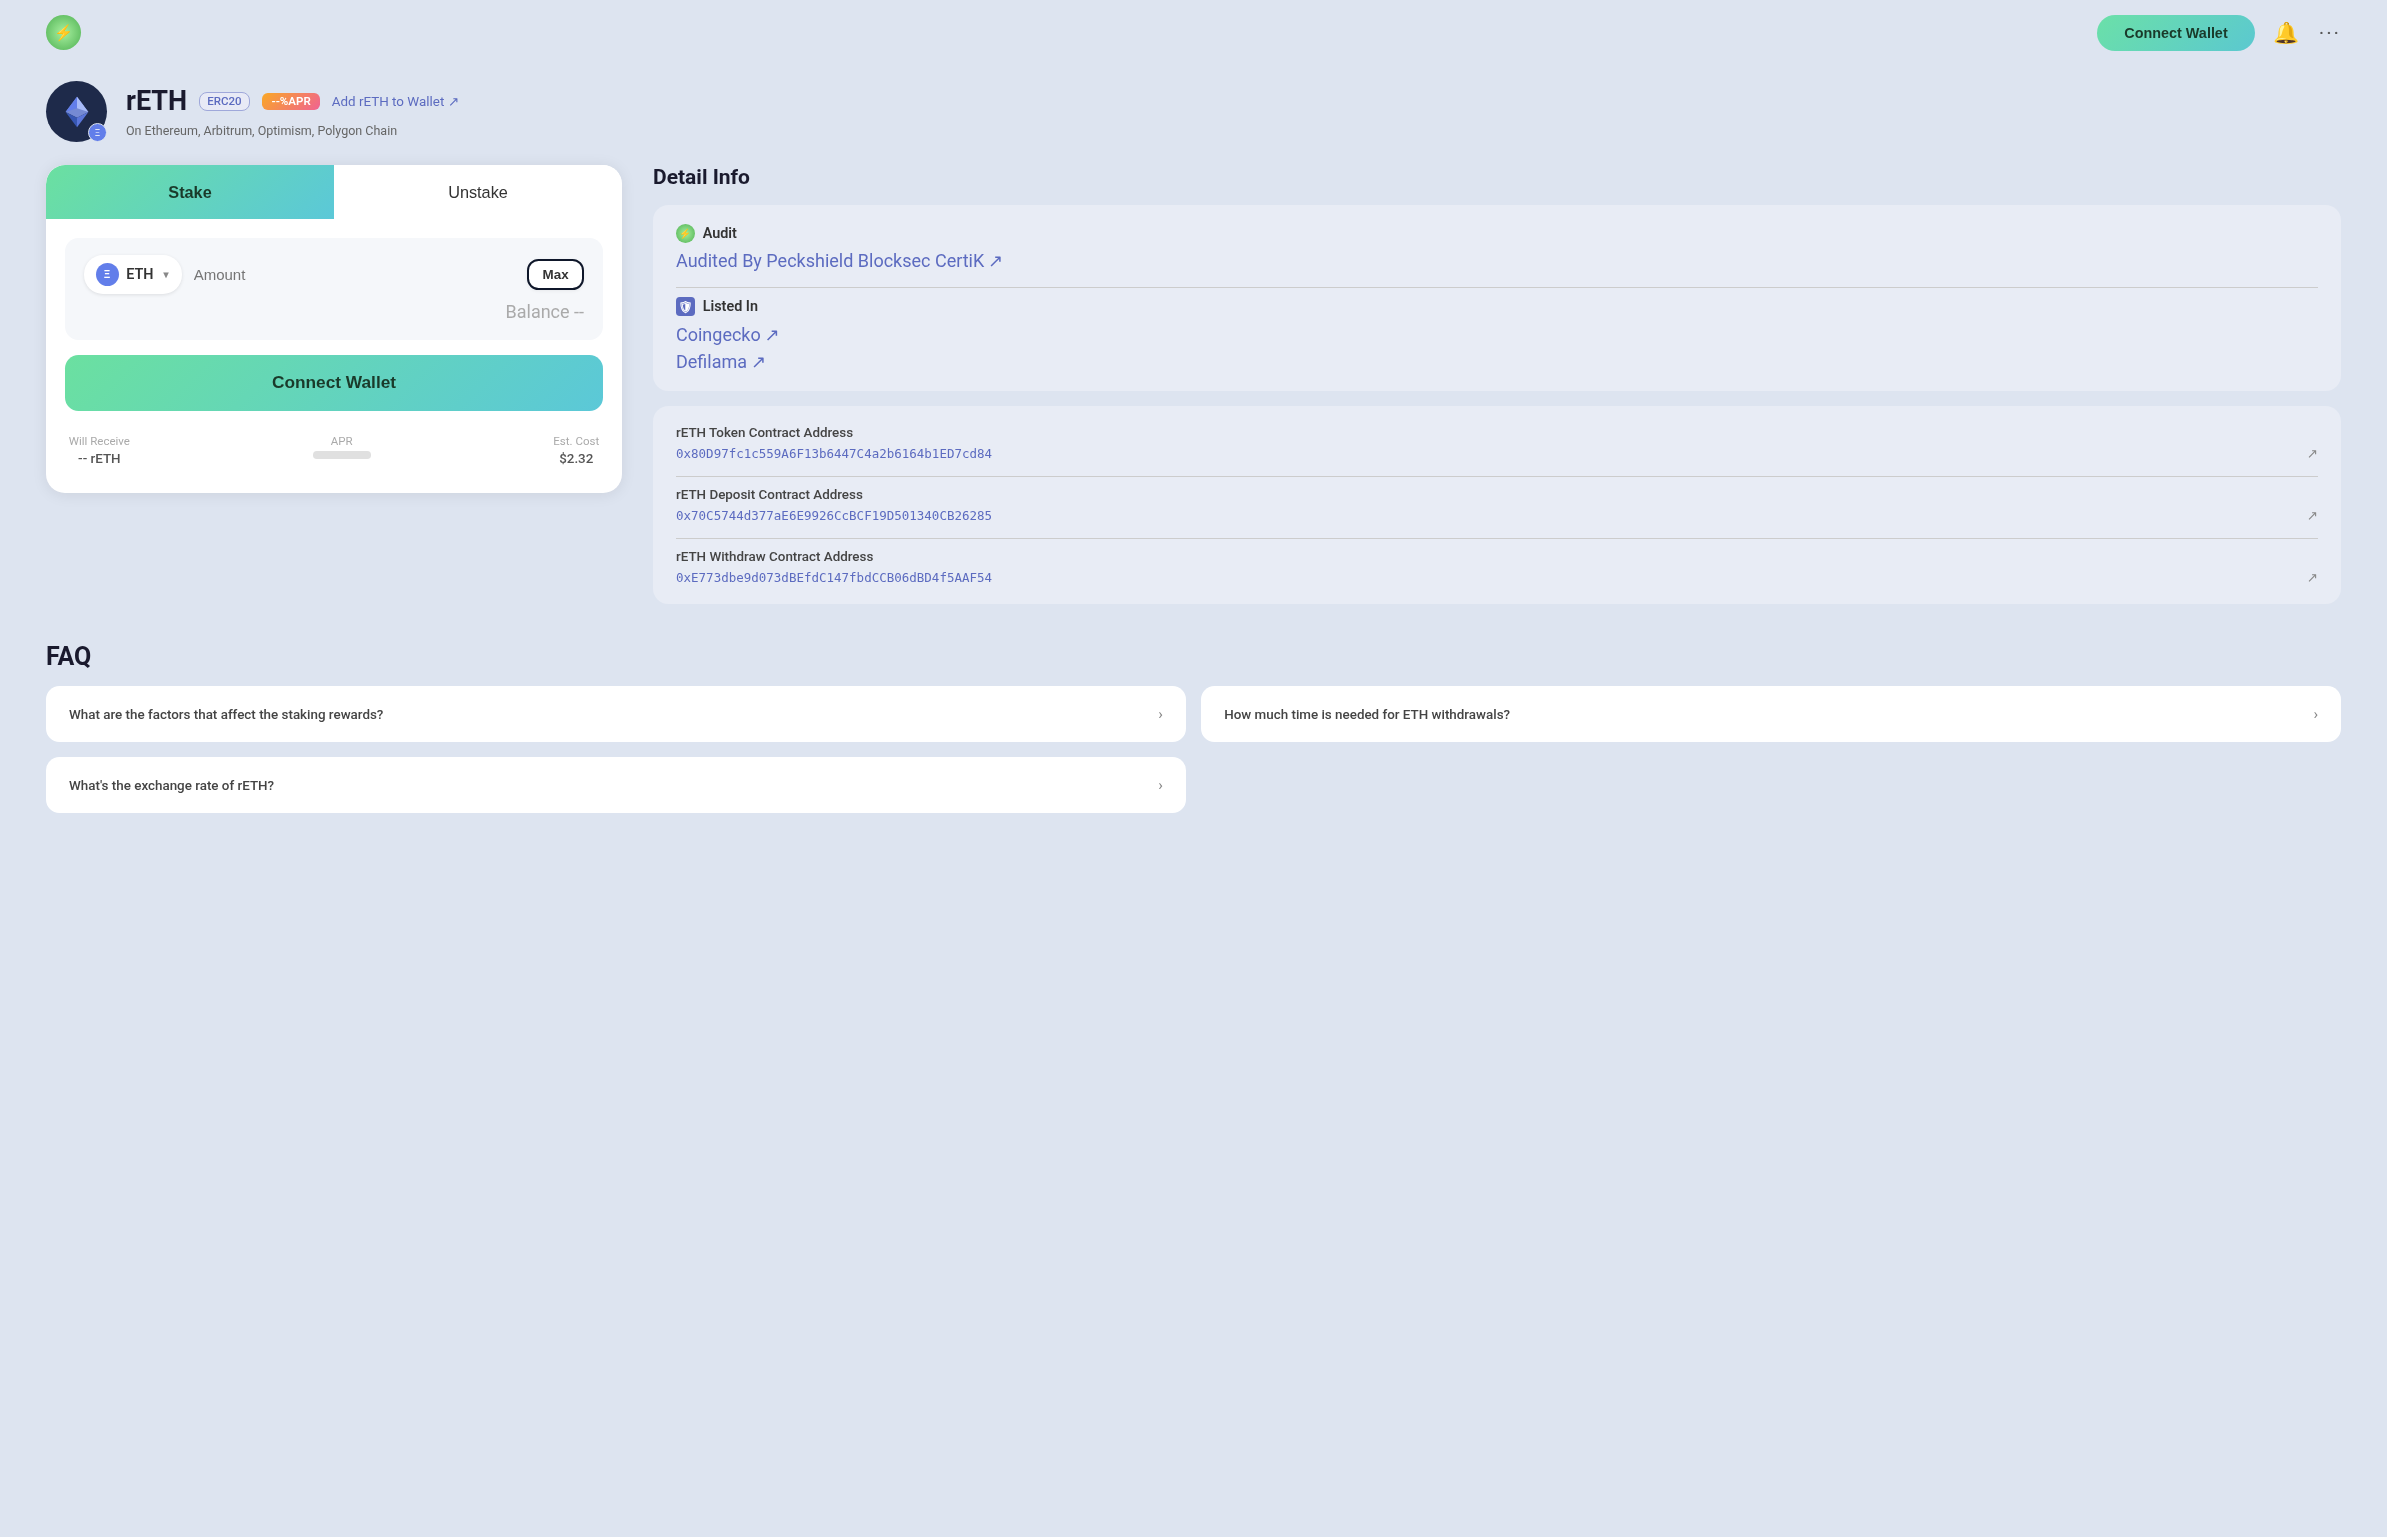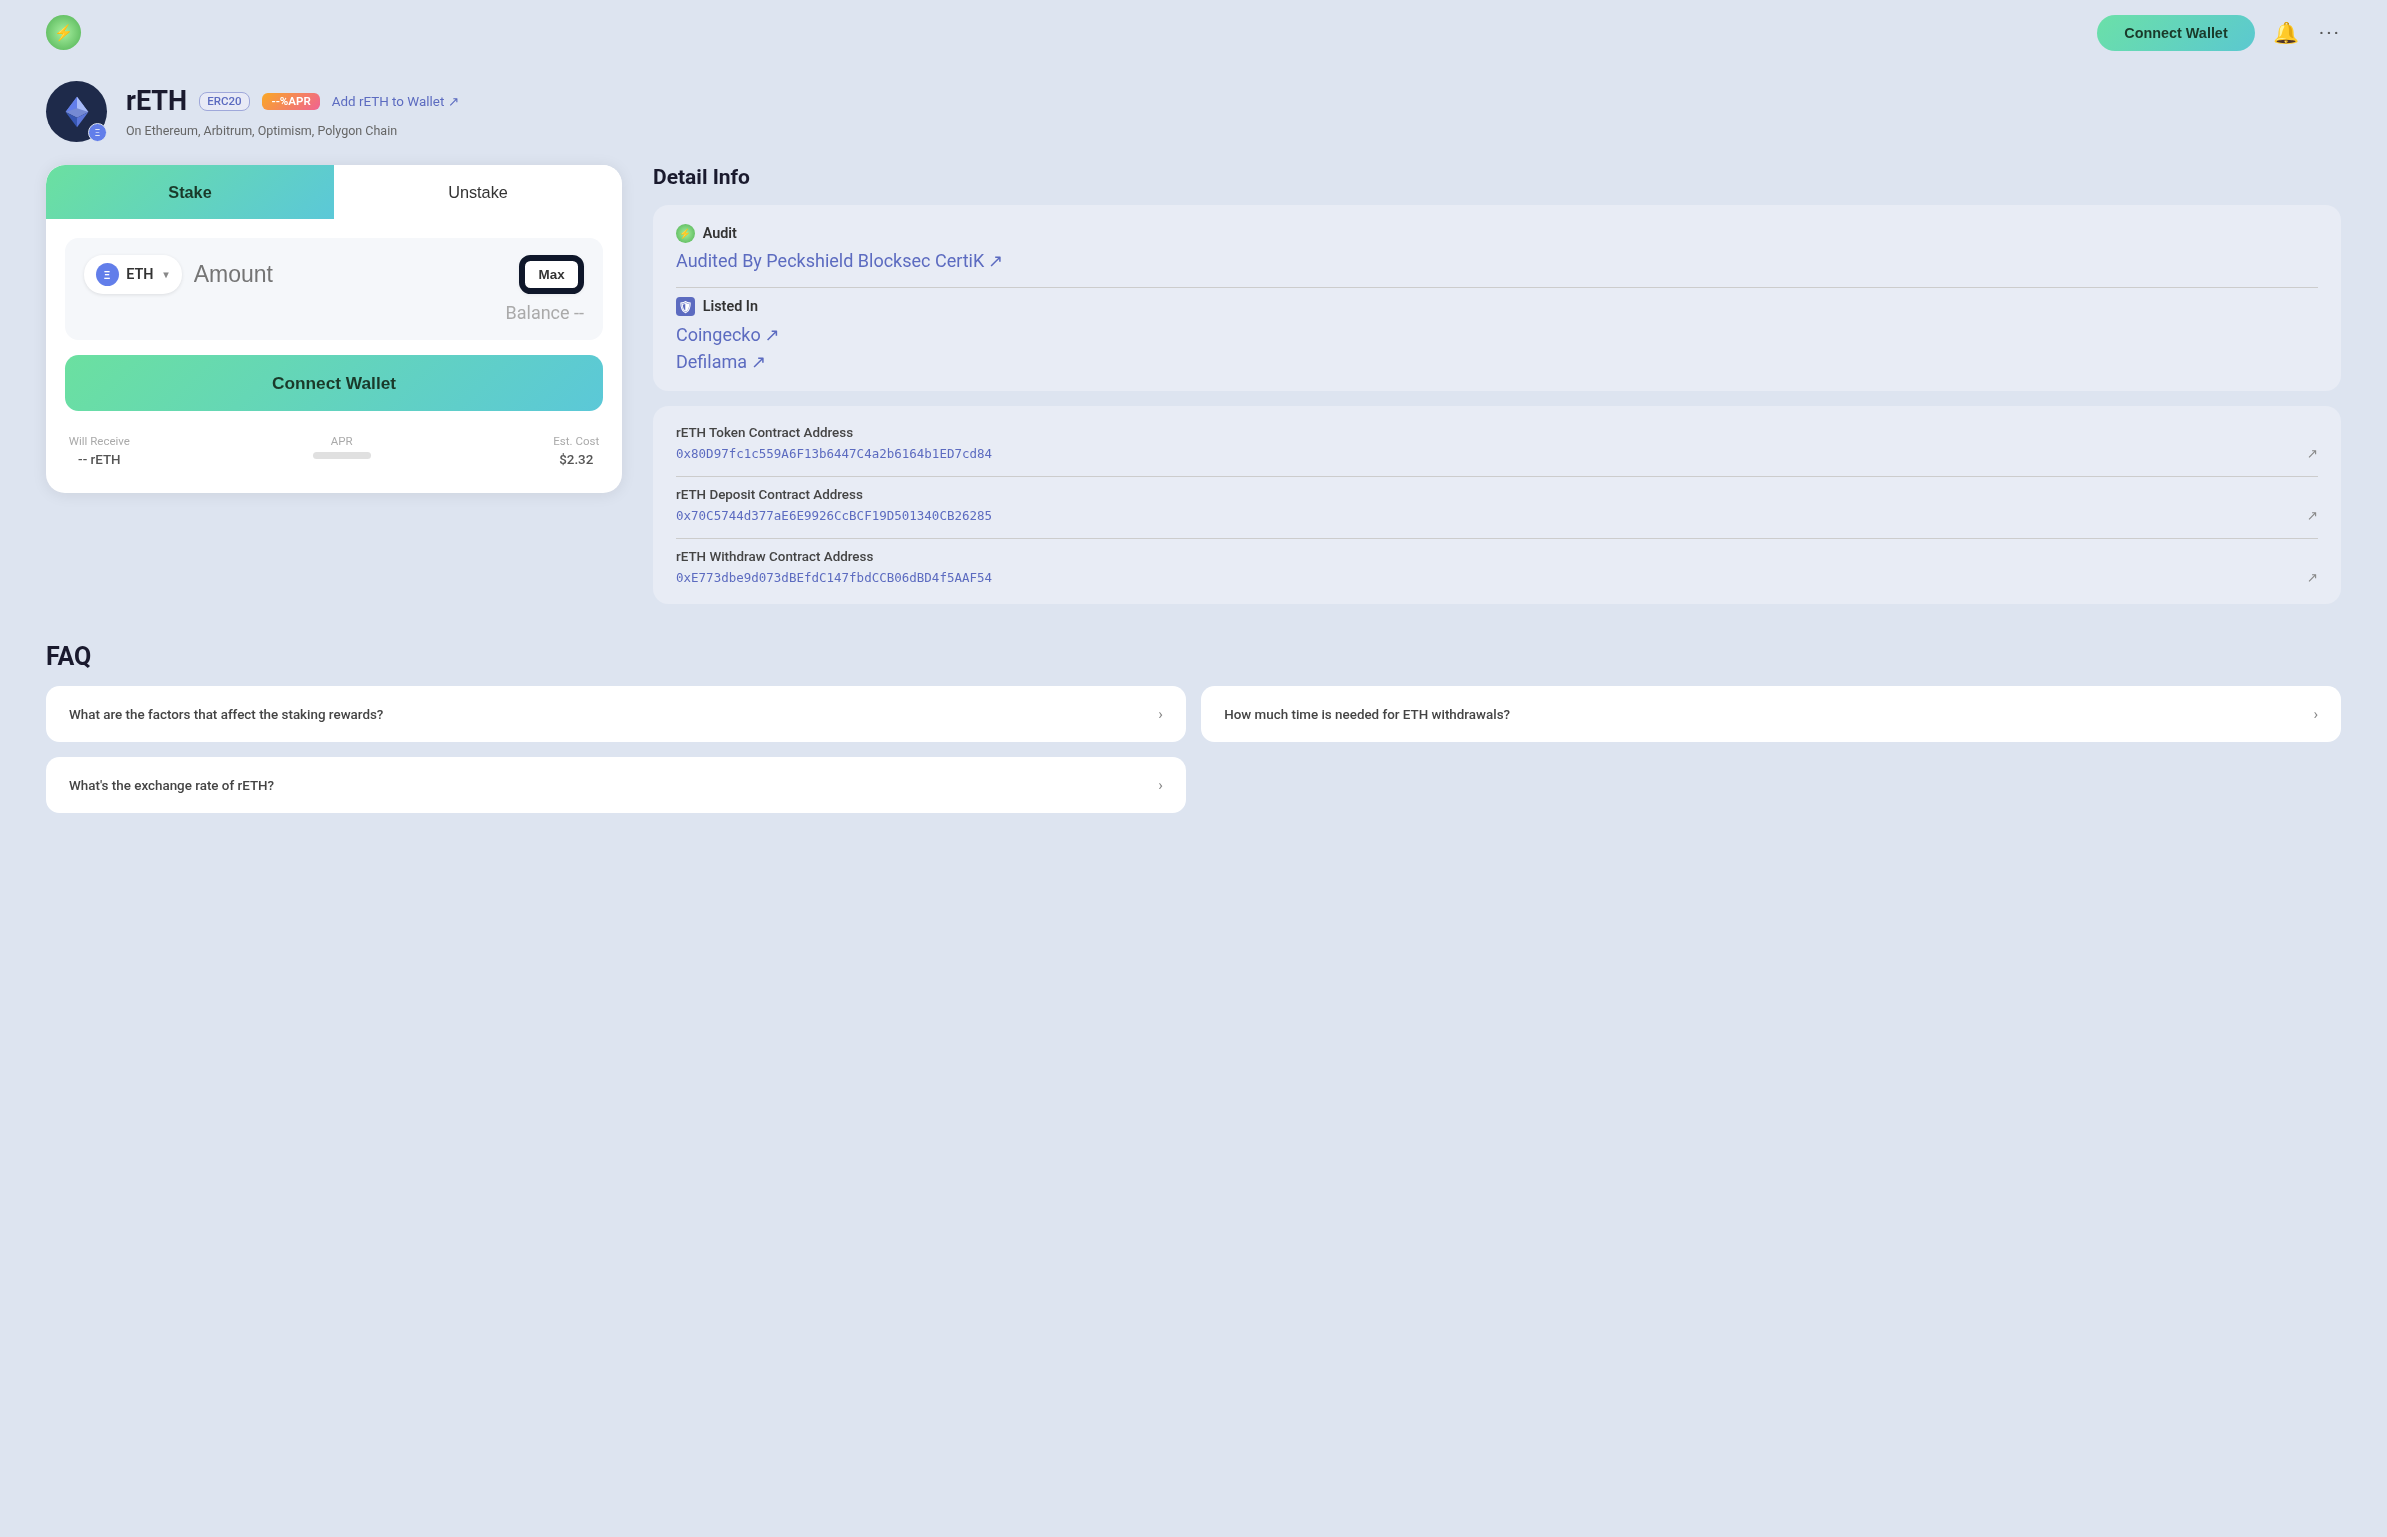--- a/index.html
+++ b/index.html
@@ -234,27 +234,27 @@
       color: #333;
     }
     .chevron-down {
       font-size: 9.6px;
       color: #888;
     }
     .amount-input {
       flex: 1;
       border: none;
       background: transparent;
-      font-size: 23px;
+      font-size: 15px;
       color: #bbb;
       outline: none;
     }
     .max-btn {
       background: white;
-      border: 6px solid #0f172a;
+      border: 2px solid #0f172a;
       border-radius: 11.5px;
       padding: 5.8px 13.4px;
       font-size: 13.4px;
       font-weight: 600;
       color: #333;
       cursor: pointer;
       box-shadow: 0 1px 3.8px rgba(0,0,0,0.06);
     }
     .balance-row {
       display: flex;

